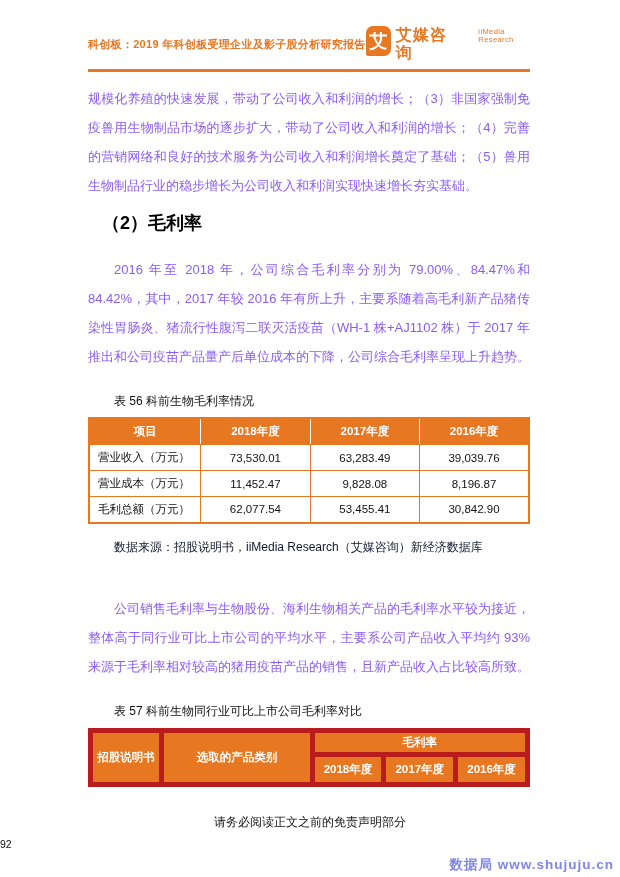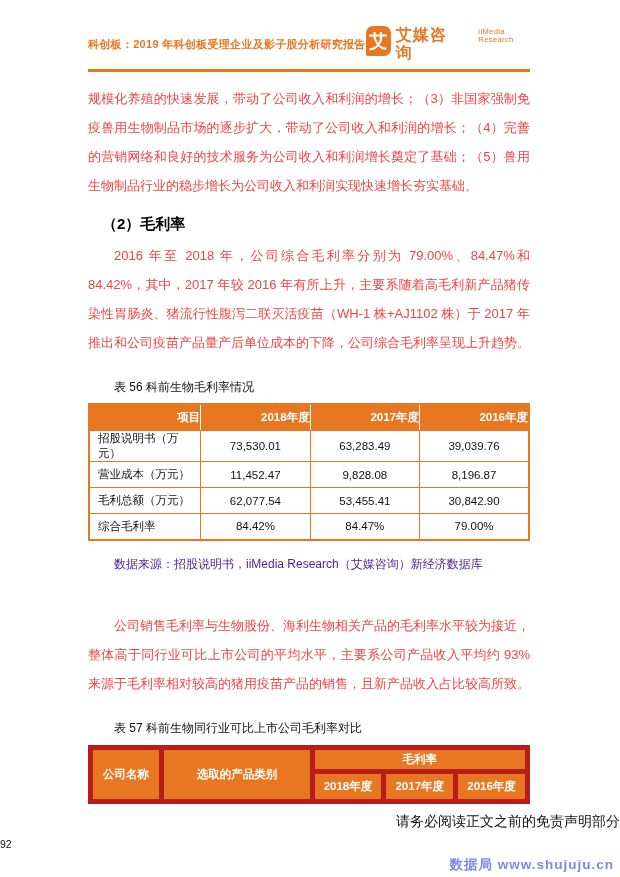--- a/index.html
+++ b/index.html
@@ -39,59 +39,59 @@
   }
   .logo-text{display:flex;flex-direction:row;line-height:1.1;}
   .logo-cn{color:var(--accent);font-weight:bold;font-size:16px;letter-spacing:1px;}
   .logo-en{color:var(--accent);font-size:7.5px;margin-top:2px;letter-spacing:.4px;margin-left:28px;}
   .rule{height:2.5px;background:var(--accent);margin-top:1px;}
   
   .para{
     font-size:13px;
     line-height:29px;
     text-align:justify;
-    color:#ef4444;
+    color:#8b5cf6;
   }
   .para.indent{text-indent:26px;}
   .p1{margin-top:12px;}
   .sec-heading{
-    font-size:15px;
+    font-size:18px;
     font-weight:bold;
     line-height:29px;
     margin-top:9px;
     padding-left:14px;
     color:#000;
   }
-  .p2{margin-top:3px;}
+  .p2{margin-top:17px;}
   .p3{margin-top:38px;}
   
   .tbl-caption{
     font-size:12px;
     padding-left:26px;
     margin-top:22px;
     color:#111;
   }
   .src{
     font-size:12px;
     padding-left:26px;
     margin-top:15px;
-    color:#4c1d95;
+    color:#0f172a;
   }
   
   table{border-collapse:collapse;width:100%;table-layout:fixed;}
   .tbl{margin-top:7px;border:2px solid var(--accent);}
   .tbl th{
     background:var(--accent);
     color:#fff;
     font-size:11.5px;
     font-weight:bold;
     height:27px;
     border:1px solid #ffffff;
     border-bottom:1px solid var(--accent);
-    text-align:right;
+    text-align:center;
   }
   .tbl td{
     font-size:11.5px;
     height:26px;
     border:1px solid var(--accent);
     text-align:center;
     color:#111;
   }
   .tbl td.c0{text-align:left;padding-left:8px;}
   .tbl .c0{width:25.4%;}
@@ -104,21 +104,21 @@
     border:5px solid #b91c1c;
     text-align:center;
   }
   .t57 .r1 th{height:24px;}
   .t57 .r2 th{height:30px;}
   .t57 .c1{width:16.3%;}
   .t57 .c2{width:34.4%;}
   
   .disclaimer{
     position:absolute;left:0;right:0;bottom:46px;
-    text-align:right;font-size:14px;color:#111;
+    text-align:center;font-size:12px;color:#111;
   }
   .pageno{
     position:absolute;left:0;right:0;bottom:27px;
     text-align:left;font-size:10.5px;color:#111;
   }
   .watermark{
     position:absolute;right:6px;bottom:3px;
     font-size:13.5px;font-weight:bold;
     color:var(--watermark);
     letter-spacing:1px;
@@ -155,56 +155,50 @@
       <thead>
         <tr>
           <th class="c0">项目</th>
           <th>2018年度</th>
           <th>2017年度</th>
           <th>2016年度</th>
         </tr>
       </thead>
       <tbody>
         <tr>
-          <td class="c0">招股说明书（万元）</td>
+          <td class="c0">营业收入（万元）</td>
           <td>73,530.01</td>
           <td>63,283.49</td>
           <td>39,039.76</td>
         </tr>
         <tr>
           <td class="c0">营业成本（万元）</td>
           <td>11,452.47</td>
           <td>9,828.08</td>
           <td>8,196.87</td>
         </tr>
         <tr>
           <td class="c0">毛利总额（万元）</td>
           <td>62,077.54</td>
           <td>53,455.41</td>
           <td>30,842.90</td>
         </tr>
-        <tr>
-          <td class="c0">综合毛利率</td>
-          <td>84.42%</td>
-          <td>84.47%</td>
-          <td>79.00%</td>
-        </tr>
       </tbody>
     </table>
 
     <div class="src">数据来源：招股说明书，iiMedia Research（艾媒咨询）新经济数据库</div>
 
     <p class="para indent p3">公司销售毛利率与生物股份、海利生物相关产品的毛利率水平较为接近，整体高于同行业可比上市公司的平均水平，主要系公司产品收入平均约 93%来源于毛利率相对较高的猪用疫苗产品的销售，且新产品收入占比较高所致。</p>
 
     <div class="tbl-caption">表 57 科前生物同行业可比上市公司毛利率对比</div>
 
     <table class="t57">
       <thead>
         <tr class="r1">
-          <th class="c1" rowspan="2">公司名称</th>
+          <th class="c1" rowspan="2">招股说明书</th>
           <th class="c2" rowspan="2">选取的产品类别</th>
           <th colspan="3">毛利率</th>
         </tr>
         <tr class="r2">
           <th>2018年度</th>
           <th>2017年度</th>
           <th>2016年度</th>
         </tr>
       </thead>
     </table>

